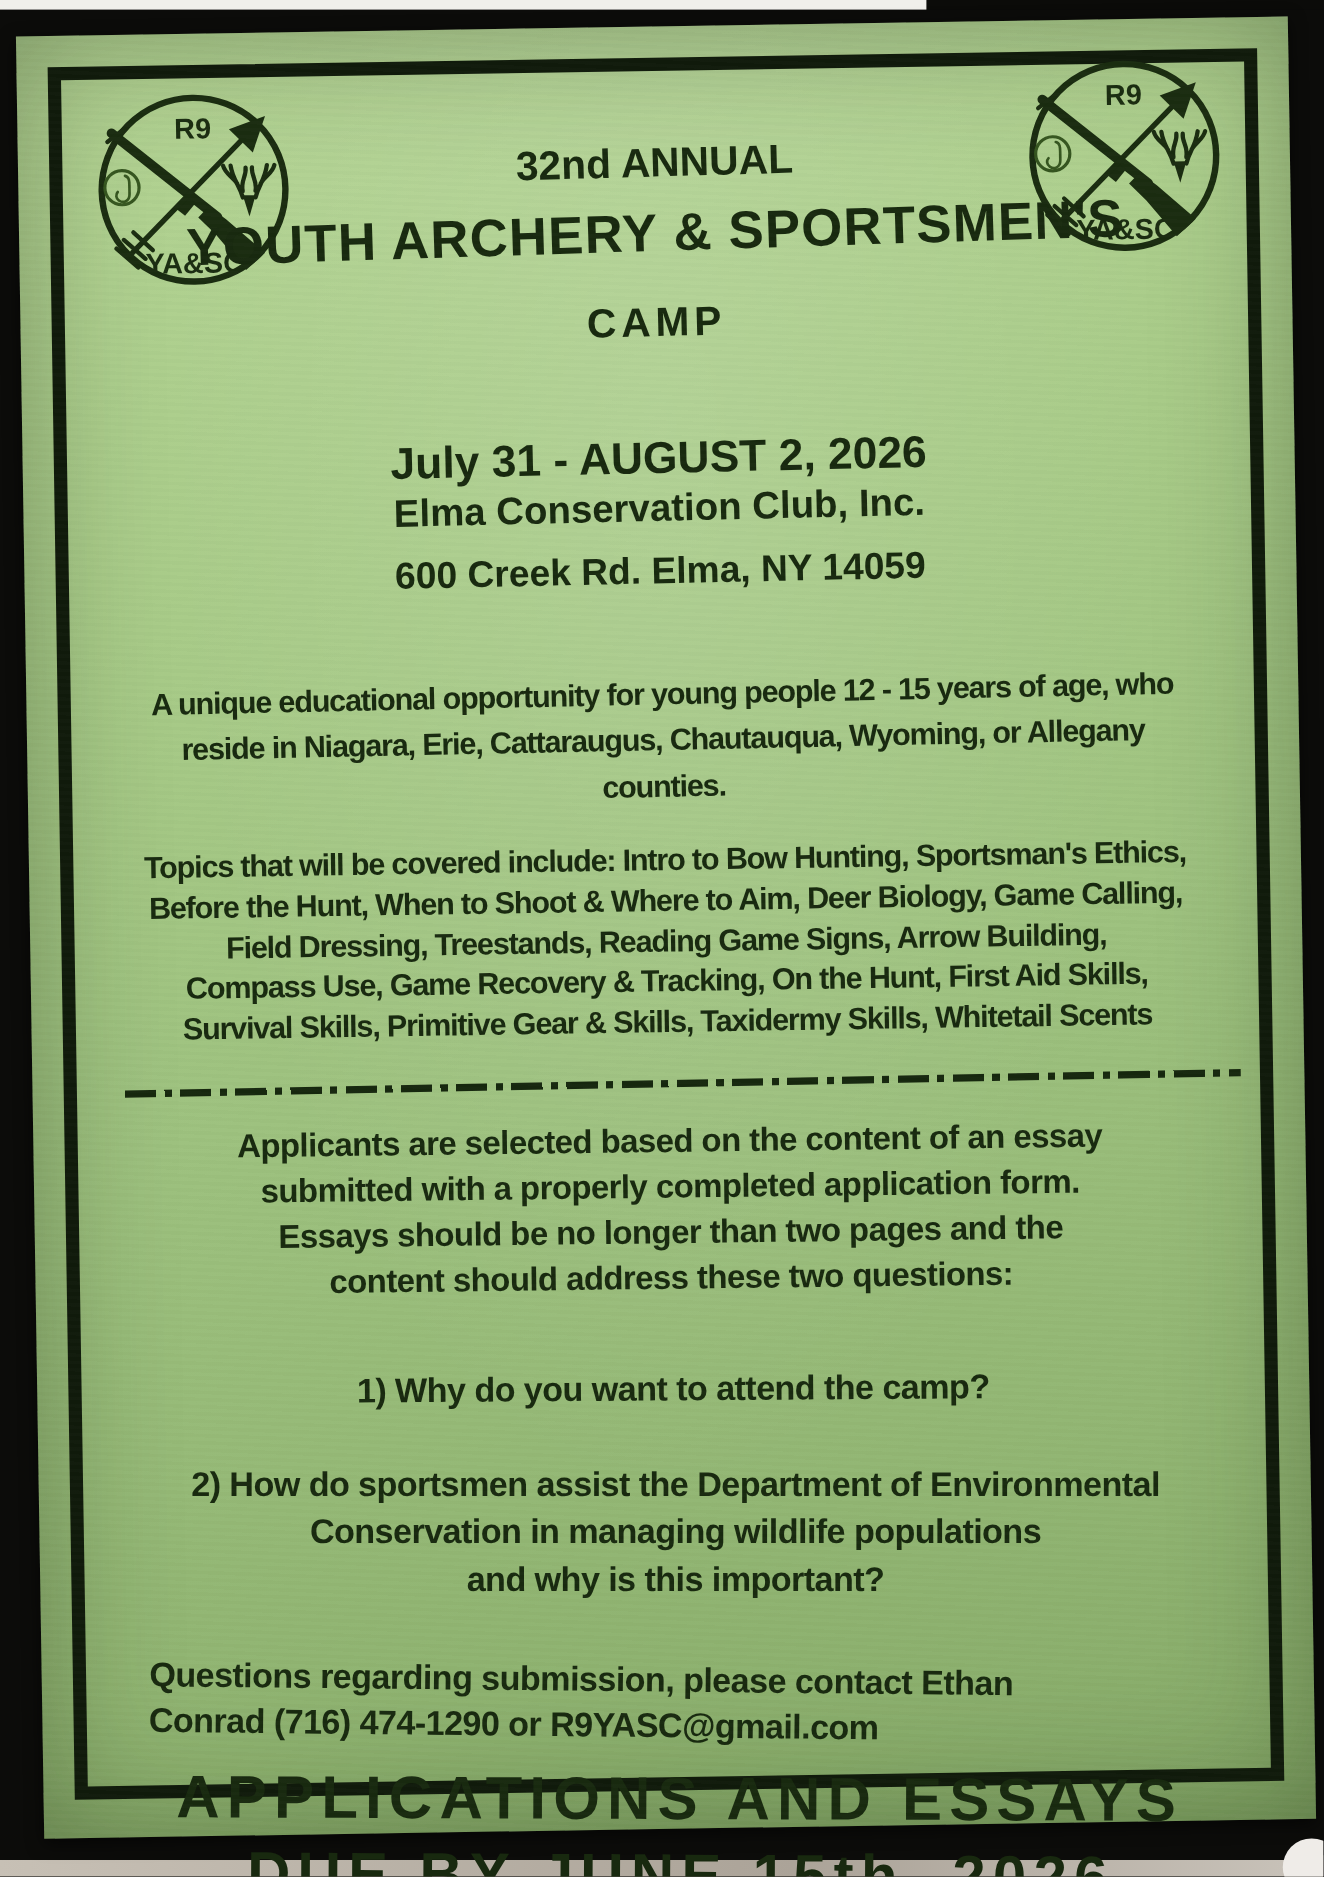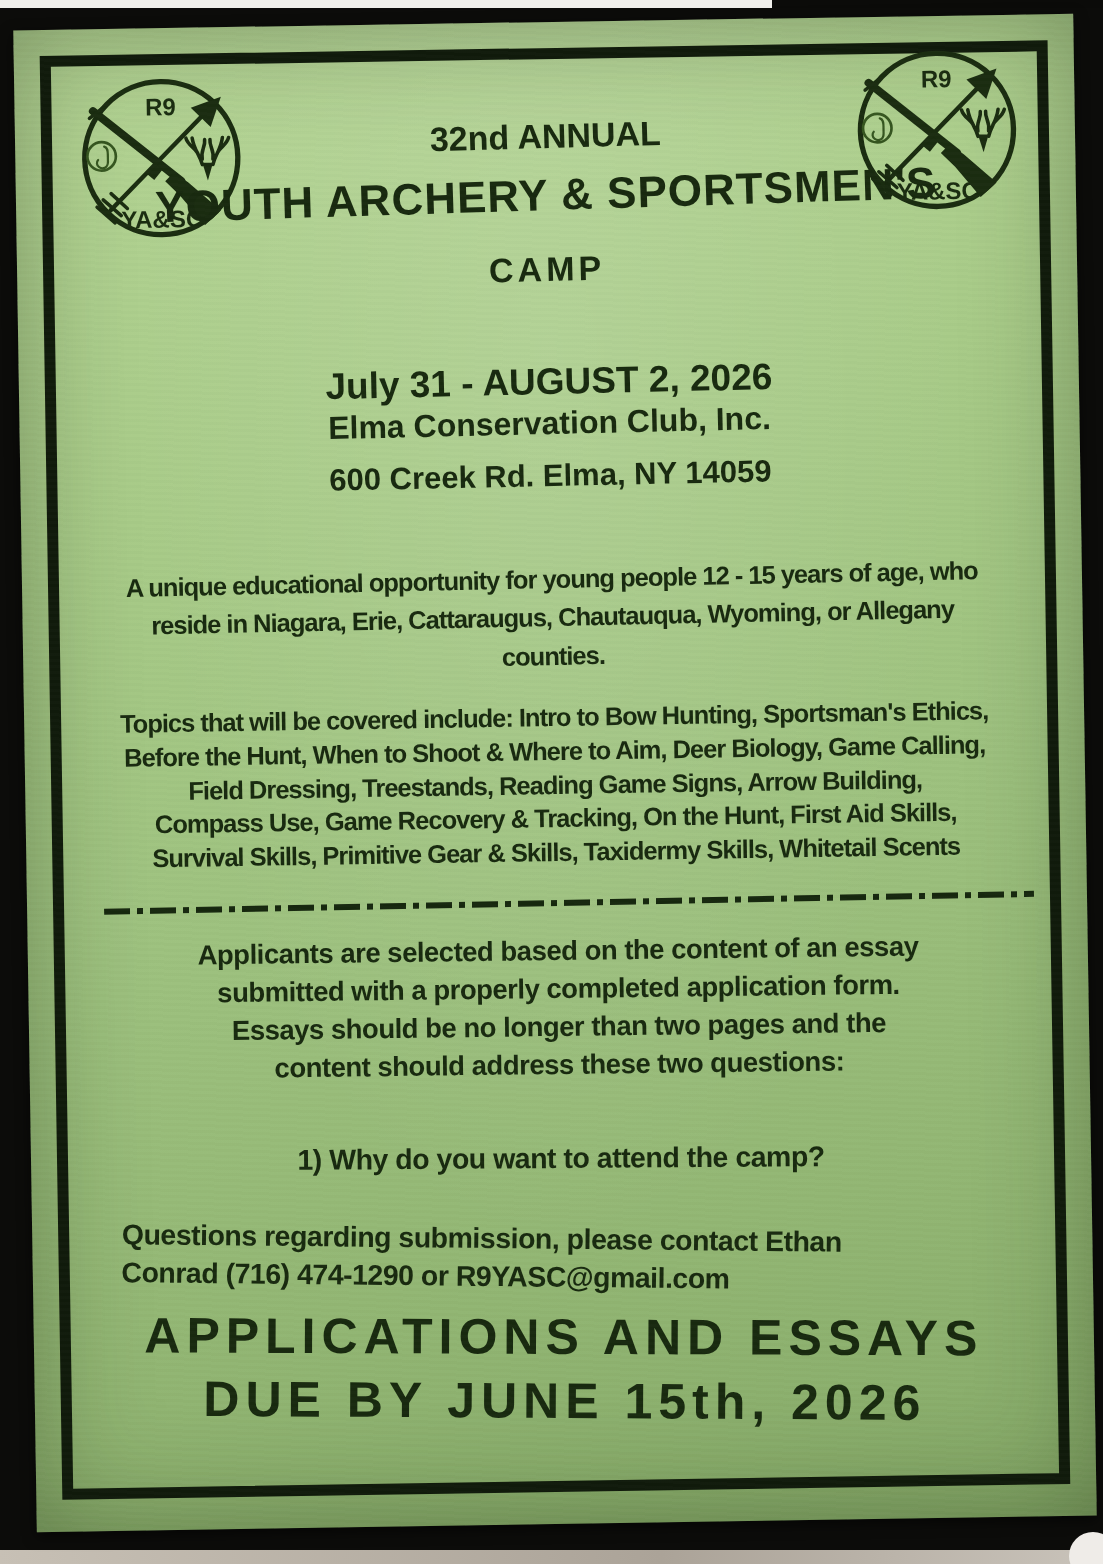--- a/index.html
+++ b/index.html
@@ -155,20 +155,23 @@
 Survival Skills, Primitive Gear &amp; Skills, Taxidermy Skills, Whitetail Scents</div>
 
         <div class="divider"></div>
 
         <div class="para selection">Applicants are selected based on the content of an essay
 submitted with a properly completed application form.
 Essays should be no longer than two pages and the
 content should address these two questions:</div>
 
         <div class="q1">1) Why do you want to attend the camp?</div>
+        <div class="para q2">2) How do sportsmen assist the Department of Environmental
+Conservation in managing wildlife populations
+and why is this important?</div>
 
         <div class="para contact">Questions regarding submission, please contact Ethan
 Conrad (716) 474-1290 or R9YASC@gmail.com</div>
 
         <div class="due1">APPLICATIONS AND ESSAYS</div>
         <div class="due2">DUE BY JUNE 15th, 2026</div>
       </div>
     </div>
     <div class="grain"></div>
   </div>

